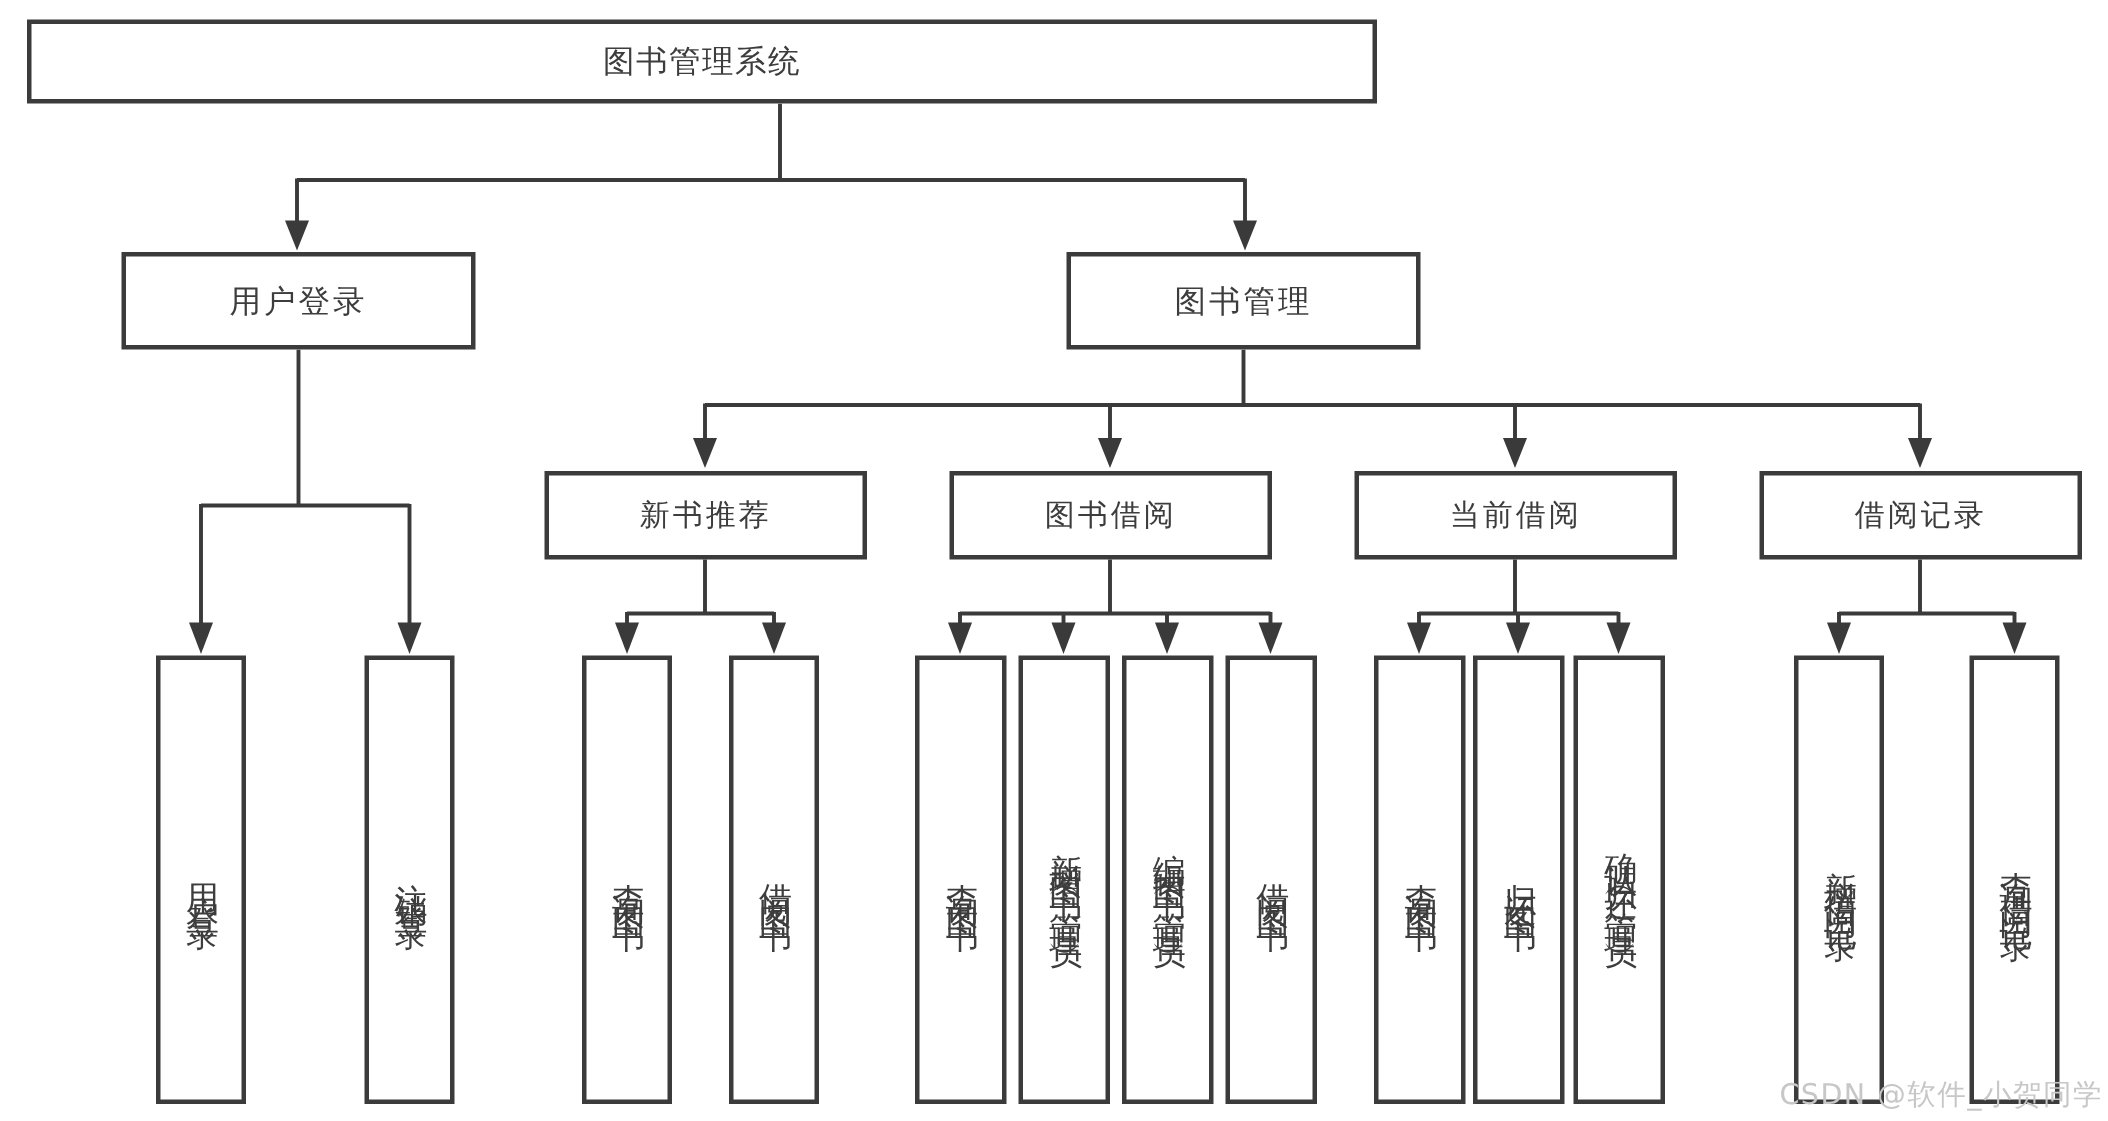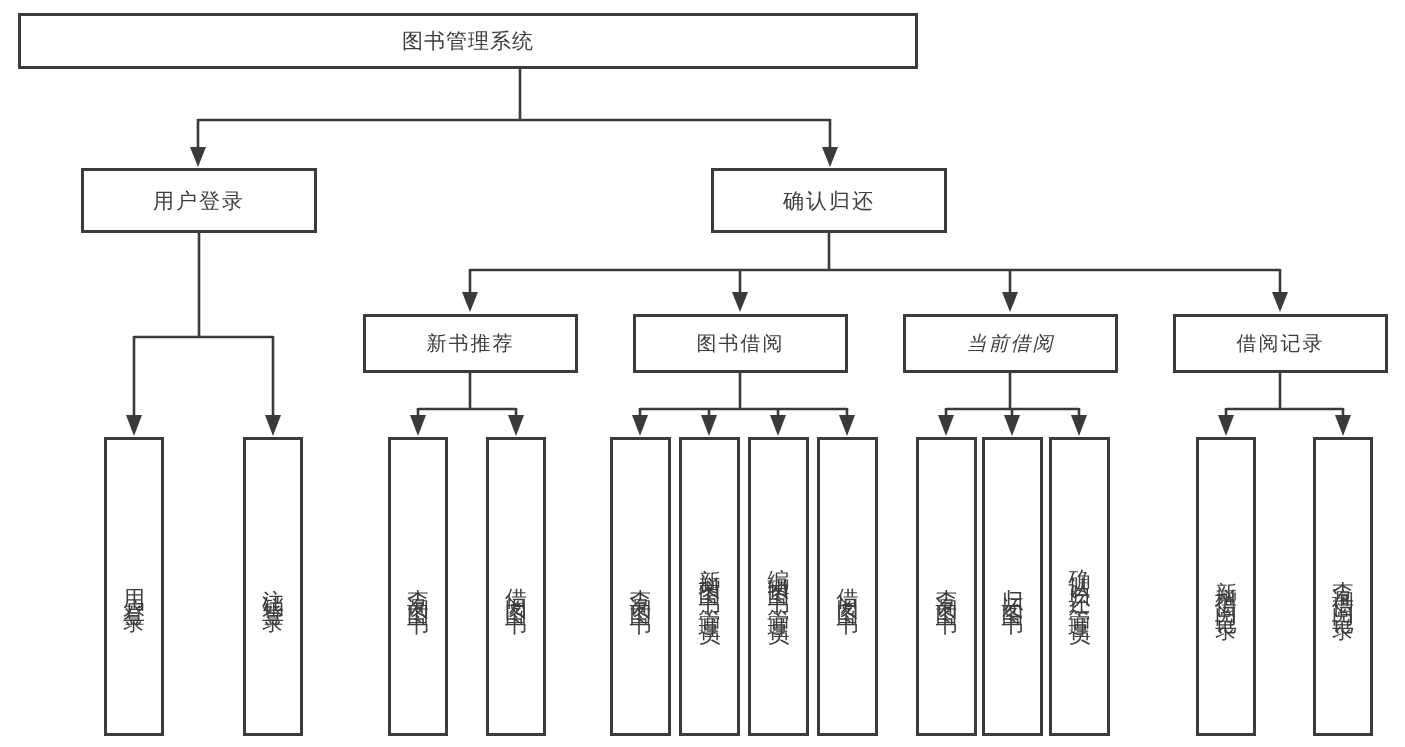--- a/index.html
+++ b/index.html
@@ -87,25 +87,25 @@
       <polygon points="1071,415 1087,415 1079,436"></polygon>
 
       <polygon points="1218,415 1234,415 1226,436"></polygon>
       <polygon points="1335,415 1351,415 1343,436"></polygon>
     </g>
   </svg>
 
   <div class="box root" style="left:18px; top:13px; width:900px; height:56px;">图书管理系统</div>
 
   <div class="box lvl2" style="left:81px; top:168px; width:236px; height:65px;">用户登录</div>
-  <div class="box lvl2" style="left:711px; top:168px; width:236px; height:65px;">确认归还</div>
+  <div class="box lvl2" style="left:711px; top:168px; width:236px; height:65px;">图书管理</div>
 
   <div class="box lvl3" style="left:363px; top:314px; width:215px; height:59px;text-align:right;">新书推荐</div>
   <div class="box lvl3" style="left:633px; top:314px; width:215px; height:59px;">图书借阅</div>
-  <div class="box lvl3" style="left:903px; top:314px; width:215px; height:59px;font-style:italic;">当前借阅</div>
+  <div class="box lvl3" style="left:903px; top:314px; width:215px; height:59px;">当前借阅</div>
   <div class="box lvl3" style="left:1173px; top:314px; width:215px; height:59px;">借阅记录</div>
 
   <div class="box leaf" style="left:104px; top:437px; width:60px; height:299px;">
     <span>用户登录</span>
   </div>
   <div class="box leaf" style="left:243px; top:437px; width:60px; height:299px;">
     <span>注销登录</span>
   </div>
 
   <div class="box leaf" style="left:388px; top:437px; width:60px; height:299px;">
@@ -138,14 +138,15 @@
     <span>确认归还（管理员）</span>
   </div>
 
   <div class="box leaf" style="left:1196px; top:437px; width:60px; height:299px;">
     <span>新增借阅记录</span>
   </div>
   <div class="box leaf" style="left:1313px; top:437px; width:60px; height:299px;">
     <span>查询借阅记录</span>
   </div>
 
+  <div class="watermark">CSDN @软件_小贺同学</div>
 
 </div>
 
 </body></html>

